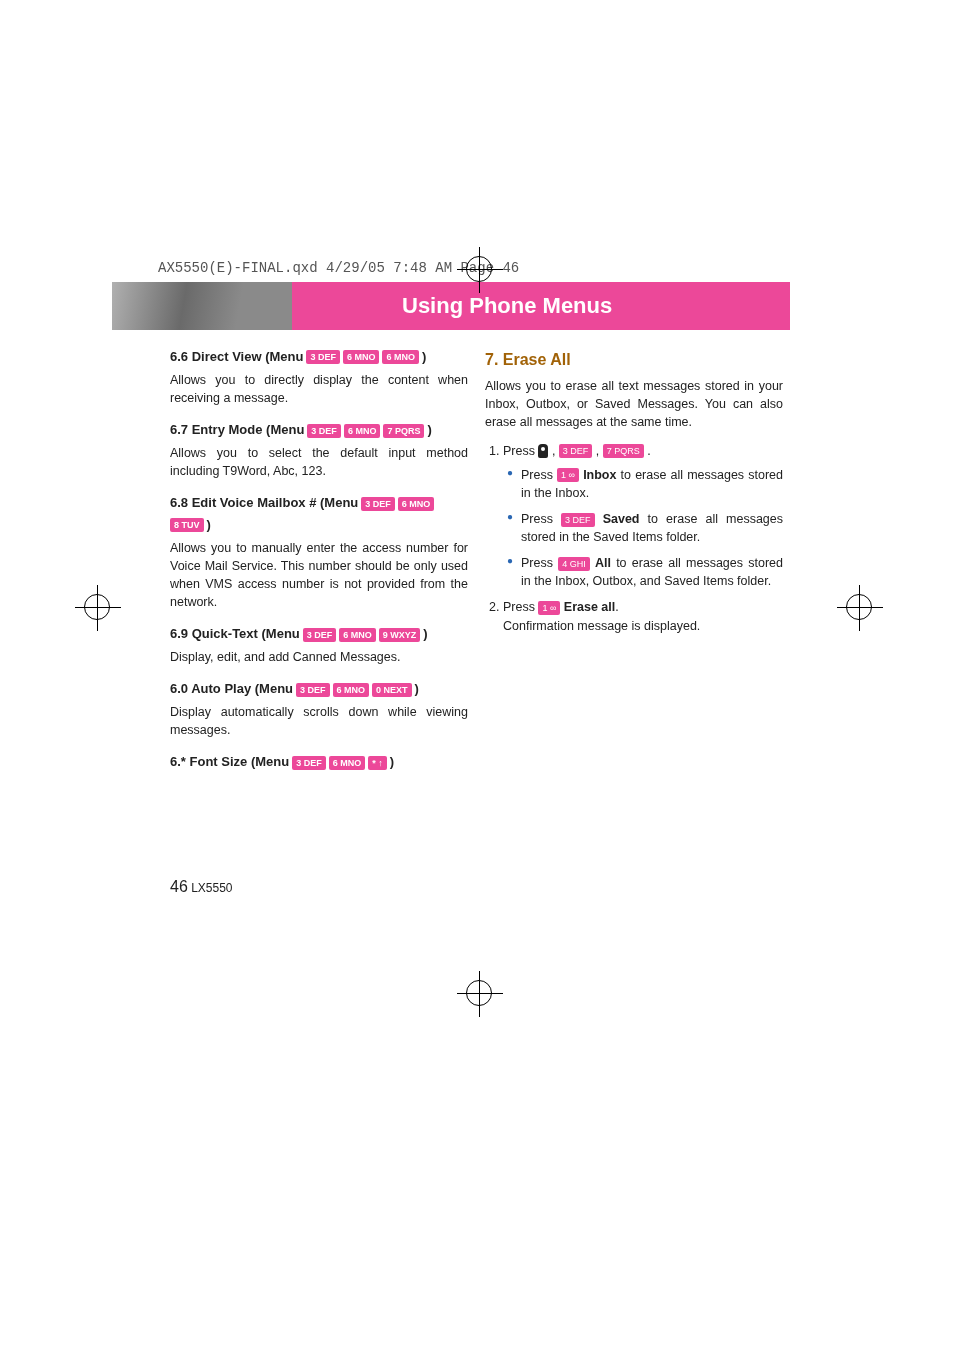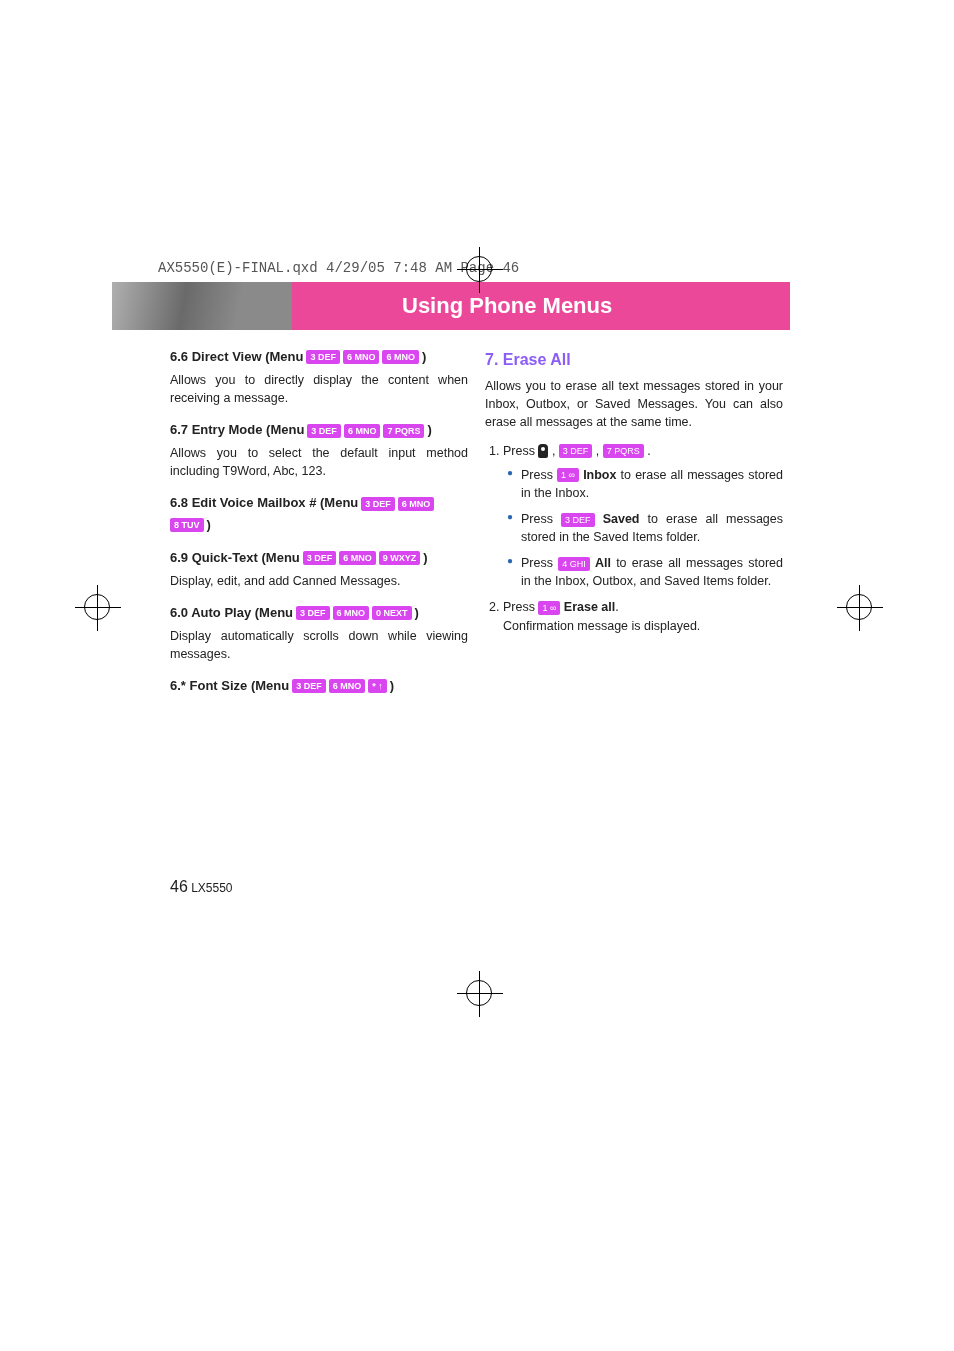--- a/index.html
+++ b/index.html
@@ -59,32 +59,32 @@
     font-size: 13px;
     margin-top: 14px;
     margin-bottom: 4px;
     display: flex;
     align-items: center;
     flex-wrap: wrap;
     gap: 3px;
   }
   .subhead .txt { white-space: nowrap; }
   .section-title {
-    color: #8b5cf6;
+    color: #a16207;
     font-weight: bold;
     font-size: 16px;
     margin-bottom: 6px;
   }
   p.body {
     text-align: justify;
     margin-bottom: 4px;
   }
   .key {
     display: inline-block;
-    background: #d946ef;
+    background: #ec4899;
     color: #fff;
     font-size: 9px;
     padding: 1px 4px;
     border-radius: 2px;
     line-height: 12px;
     vertical-align: middle;
   }
   .key-sym {
     display: inline-block;
     width: 10px;
@@ -188,20 +188,21 @@
     </div>
     <p class="body">Allows you to select the default input method including T9Word, Abc, 123.</p>
 
     <div class="subhead">
       <span class="txt">6.8 Edit Voice Mailbox # (Menu</span>
       <span class="key">3 DEF</span>
       <span class="key">6 MNO</span>
       <span class="key">8 TUV</span>
       <span class="txt">)</span>
     </div>
+    <p class="body">Allows you to manually enter the access number for Voice Mail Service. This number should be only used when VMS access number is not provided from the network.</p>
 
     <div class="subhead">
       <span class="txt">6.9 Quick-Text (Menu</span>
       <span class="key">3 DEF</span>
       <span class="key">6 MNO</span>
       <span class="key">9 WXYZ</span>
       <span class="txt">)</span>
     </div>
     <p class="body">Display, edit, and add Canned Messages.</p>
 

